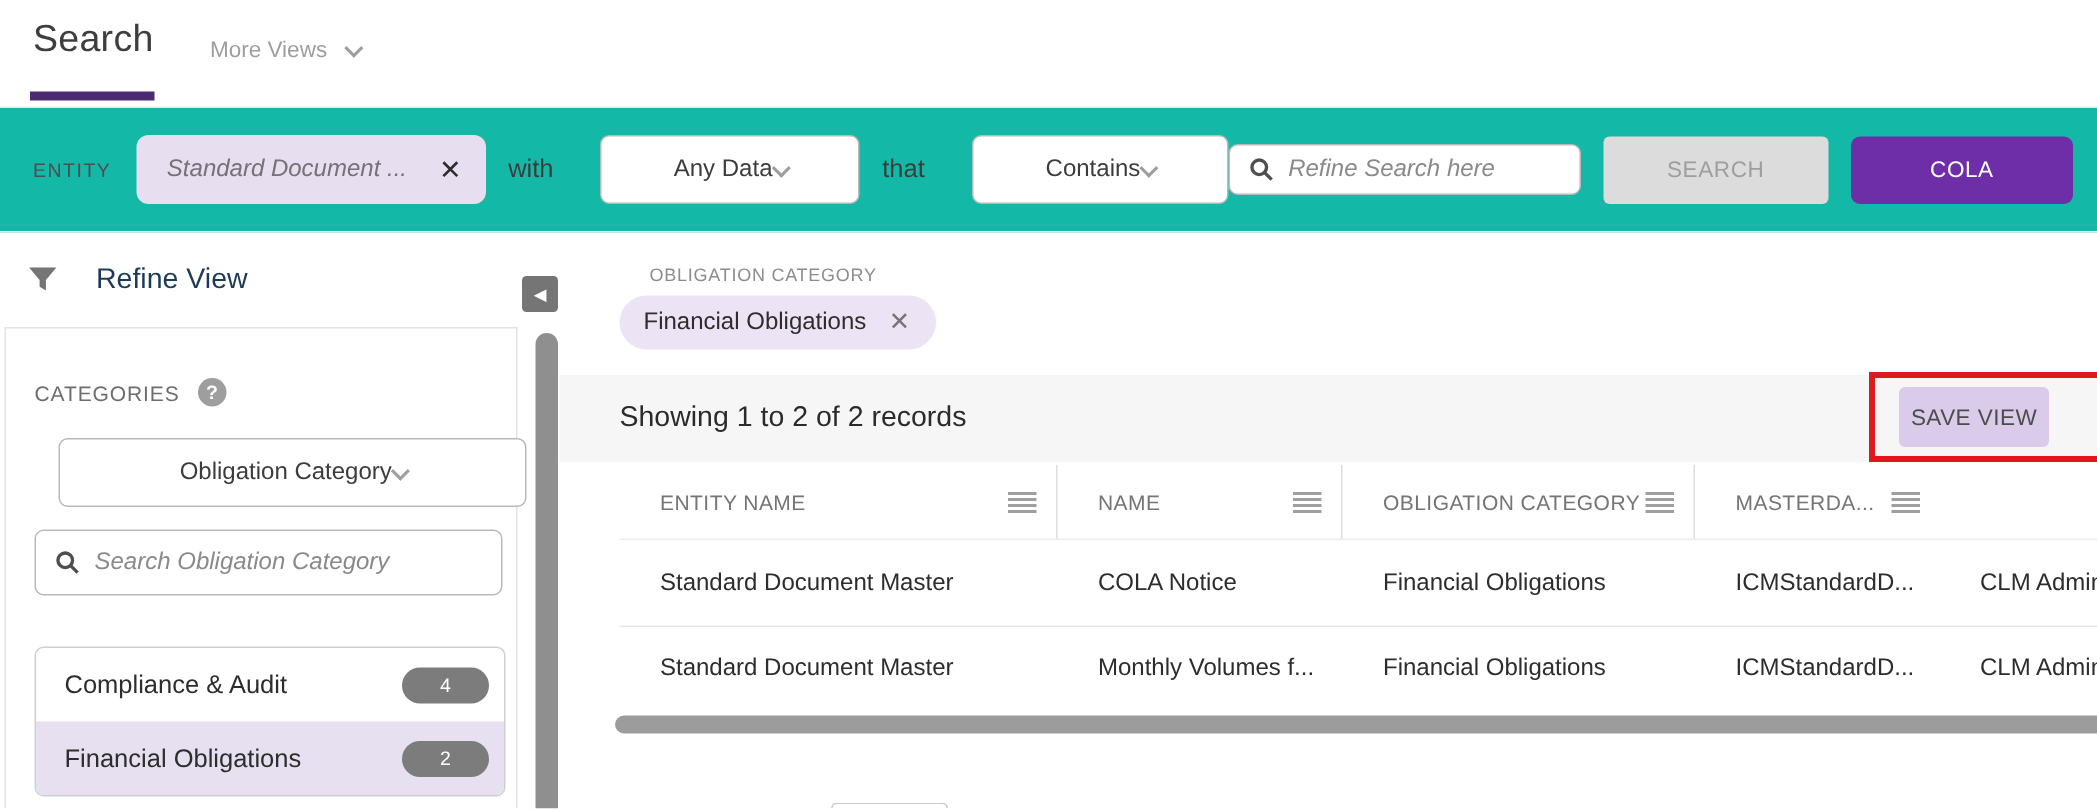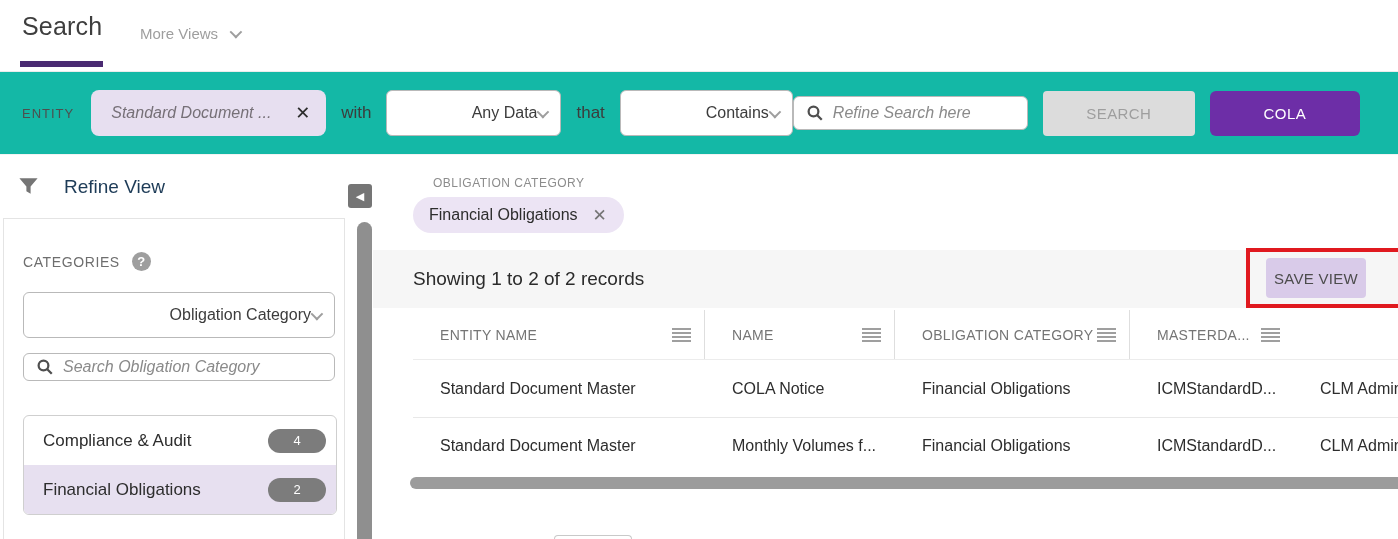--- a/index.html
+++ b/index.html
@@ -15,21 +15,21 @@
   .title-underline { position:absolute; left:20px; top:61px; width:83px; height:6px; background:#4a2a72; }
   .more-views { position:absolute; left:140px; top:25px; display:flex; align-items:center; gap:12px; color:#9e9e9e; font-size:15px; cursor:pointer; }
   .chev { width:9px; height:9px; border-right:2.5px solid #9e9e9e; border-bottom:2.5px solid #9e9e9e; transform:rotate(45deg) translateY(-2px); }
   
   .filter-bar { display:flex; align-items:center; height:83px; background:#14b8a6; border-bottom:1px solid #f3f3f3; padding:0 16px 0 22px; }
   .entity-label { font-size:13px; letter-spacing:1px; color:#4e4e4e; margin-right:17px; }
   .entity-chip { display:flex; align-items:center; justify-content:space-between; width:235px; height:46px; background:#e7dff0; border-radius:8px; padding:0 16px 0 20px; }
   .entity-chip .chip-text { font-style:italic; font-size:16px; color:#767077; }
   .x-dark { color:#2d2d2d; font-size:18px; font-weight:bold; cursor:pointer; }
   .conj { font-size:17px; color:#3c3c3c; margin:0 15px; }
-  .select-box { display:flex; align-items:center; justify-content:flex-end; height:46px; background:#fff; border:1px solid #b9b9b9; border-radius:6px; padding:0 14px 0 14px; cursor:pointer; }
+  .select-box { display:flex; align-items:center; justify-content:center; height:46px; background:#fff; border:1px solid #b9b9b9; border-radius:6px; padding:0 14px 0 14px; cursor:pointer;margin-left:16px; }
   .select-box .sel-val { font-size:16px; color:#3c3c3c; }
   .sb-any { width:175px; }
   .sb-contains { width:173px; }
   .search-field { display:flex; align-items:center; width:235px; height:34px; background:#fff; border:1px solid #b9b9b9; border-radius:6px; padding:0 10px 0 12px; }
   .search-field input { border:none; outline:none; flex:1; min-width:0; font-size:16px; font-style:italic; color:#444; background:transparent; font-family:inherit; margin-left:9px; }
   .search-field input::placeholder { color:#8a8a8a; opacity:1; }
   .btn { display:flex; align-items:center; justify-content:center; height:45px; font-size:15px; letter-spacing:.4px; cursor:pointer; border:none; font-family:inherit; }
   .btn-search { width:152px; margin-left:15px; background:#dcdcdc; color:#9e9e9e; border-radius:4px; }
   .btn-clear { width:150px; margin-left:15px; background:#6d2ea7; color:#fff; border-radius:6px; }
   
@@ -37,21 +37,21 @@
   
   .sidebar { position:relative; width:373px; flex:0 0 373px; }
   .sidebar-header { position:relative; height:63px; display:flex; align-items:center; padding-left:17px; }
   .refine-title { font-size:19px; color:#1d3b57; margin-left:24px; }
   .collapse-btn { position:absolute; right:1px; top:29px; width:24px; height:24px; background:#757575; border-radius:3px; display:flex; align-items:center; justify-content:center; color:#fff; font-size:11px; cursor:pointer; }
   .sidebar-panel { position:absolute; left:3px; right:28px; top:63px; bottom:-2px; border:1px solid #e4e4e4; border-bottom:none; background:#fff; padding:33px 0 0 19px; }
   .cat-row { display:flex; align-items:center; gap:12px; margin-bottom:21px; }
   .cat-label { font-size:14px; letter-spacing:.6px; color:#6e6e6e; }
   .help-icon { width:19px; height:19px; border-radius:50%; background:#9e9e9e; color:#fff; font-size:13px; font-weight:bold; display:flex; align-items:center; justify-content:center; cursor:pointer; }
   .cat-select { width:312px; height:46px; margin-bottom:15px; }
-  .cat-search { width:312px; height:28px; margin-bottom:34px; }
+  .cat-search { width:312px; height:44px; margin-bottom:34px; }
   .cat-list { width:314px; border:1px solid #cfcfcf; border-radius:6px; background:#fff; overflow:hidden; }
   .cat-item { display:flex; align-items:center; justify-content:space-between; height:49px; padding:0 10px 0 19px; font-size:17px; color:#2d2d2d; cursor:pointer; }
   .cat-item.selected { background:#e7e0f0; }
   .count-badge { min-width:58px; height:24px; border-radius:12px; background:#7c7c7c; color:#fff; font-size:13px; display:flex; align-items:center; justify-content:center; }
   .v-scrollbar { position:absolute; right:1px; top:67px; bottom:-20px; width:15px; border-radius:8px; background:#8f8f8f; cursor:pointer; }
   
   .main { position:relative; flex:1; min-width:0; }
   .chip-area { height:95px; padding:21px 0 0 40px; }
   .chip-area .chip-label { font-size:12px; letter-spacing:.5px; color:#8c8c8c; margin:0 0 7px 20px; }
   .main-chip { display:inline-flex; align-items:center; gap:15px; height:36px; background:#ece4f4; border-radius:18px; padding:0 17px 0 16px; font-size:16px; color:#2d2d2d; }

